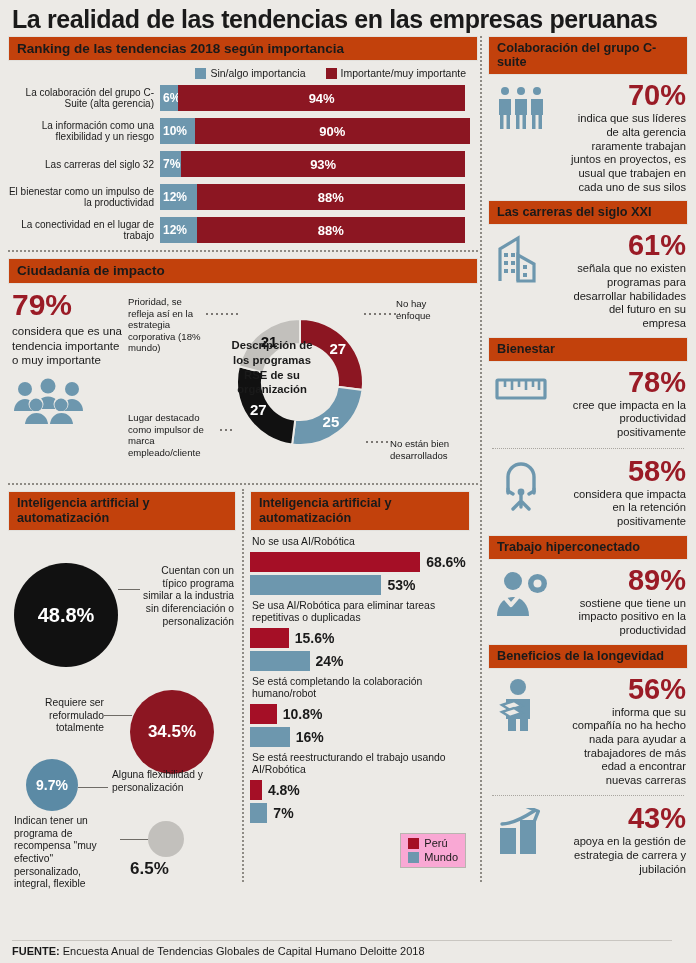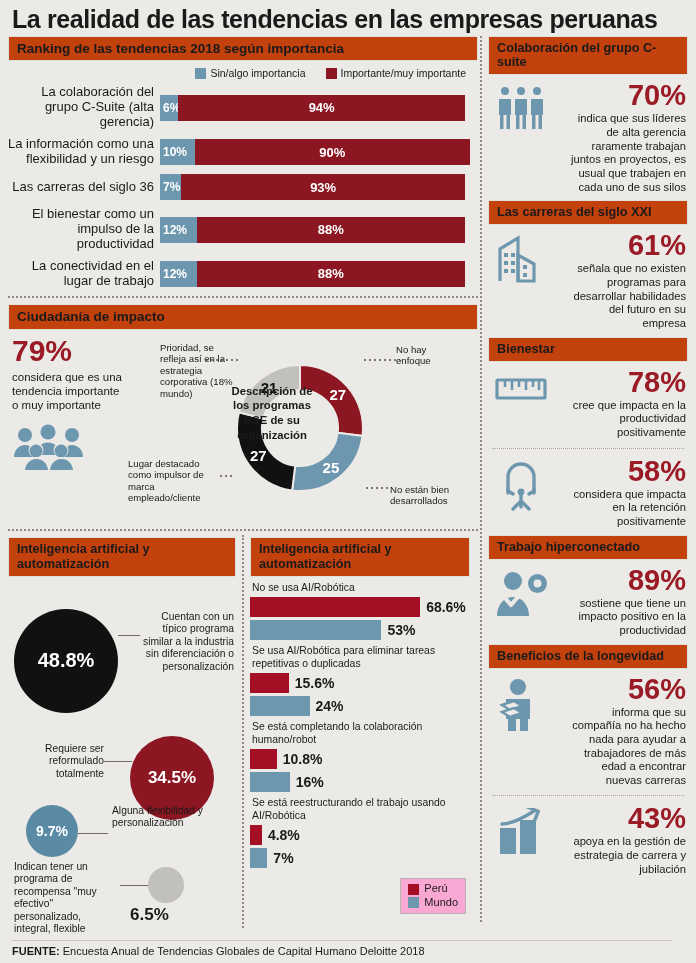--- a/index.html
+++ b/index.html
@@ -41,21 +41,21 @@
 
   
   .legend-row {
     display: flex; justify-content: flex-end; align-items: center;
     gap: 6px; font-size: 10.5px; padding: 6px 12px 6px 0;
   }
   .legend-row .sw { width: 11px; height: 11px; display: inline-block; }
   .legend-row .lg { display: flex; align-items: center; gap: 4px; }
   .rank-row { display: flex; align-items: center; margin-bottom: 7px; }
   .rank-label {
-    width: 152px; text-align: right; font-size: 13px; line-height: 1.15;
+    width: 152px; text-align: right; font-size: 10px; line-height: 1.15;
     padding-right: 6px;
   }
   .rank-bars { flex: 1; display: flex; height: 26px; }
   .seg { display: flex; align-items: center; color: #fff; font-weight: bold; }
   .seg.blue { background: #6d97ae; justify-content: flex-start; padding-left: 3px; font-size: 12px; }
   .seg.red  { background: #8c1622; justify-content: center; font-size: 13px; }
 
   
   .ciud-body { display: flex; padding-top: 6px; }
   .ciud-left { width: 120px; padding-left: 4px; }
@@ -142,21 +142,21 @@
               </div>
             </div>
             <div class="rank-row">
               <div class="rank-label">La información como una flexibilidad y un riesgo</div>
               <div class="rank-bars">
                 <div class="seg blue" style="width:35px">10%</div>
                 <div class="seg red" style="width:274.5px">90%</div>
               </div>
             </div>
             <div class="rank-row">
-              <div class="rank-label">Las carreras del siglo 36</div>
+              <div class="rank-label">Las carreras del siglo 32</div>
               <div class="rank-bars">
                 <div class="seg blue" style="width:21.349999999999998px">7%</div>
                 <div class="seg red" style="width:283.65px">93%</div>
               </div>
             </div>
             <div class="rank-row">
               <div class="rank-label">El bienestar como un impulso de la productividad</div>
               <div class="rank-bars">
                 <div class="seg blue" style="width:36.599999999999994px">12%</div>
                 <div class="seg red" style="width:268.4px">88%</div>
@@ -211,21 +211,21 @@
                 <text x="130.23243099913464" y="125.38521058153259" text-anchor="middle" font-size="15" font-weight="bold" font-family="&quot;Liberation Sans&quot;, sans-serif" fill="#fff">27</text>
                 <path d="M110.97926084889625,76.33253710861413 A63,63 0 0 1 172,29 L172,54 A38,38 0 0 0 135.19383987711203,82.5497842877355 Z" fill="#c2c0bc" stroke="#eceae6" stroke-width="2"></path>
                 <text x="141.0481937905247" y="57.097171875027634" text-anchor="middle" font-size="15" font-weight="bold" font-family="&quot;Liberation Sans&quot;, sans-serif" fill="#111">21</text>
                 <line x1="236" y1="24" x2="272" y2="24" stroke="#55524e" stroke-width="1.3" stroke-dasharray="2,3"></line>
                 <line x1="110" y1="24" x2="76" y2="24" stroke="#55524e" stroke-width="1.3" stroke-dasharray="2,3"></line>
                 <line x1="238" y1="152" x2="262" y2="152" stroke="#55524e" stroke-width="1.3" stroke-dasharray="2,3"></line>
                 <line x1="104" y1="140" x2="92" y2="140" stroke="#55524e" stroke-width="1.3" stroke-dasharray="2,3"></line>
               </svg>
             <div class="donut-center">Descripción de los programas RSE de su organización</div>
 
-            <div class="cal" style="left:0px; top:6px; width:78px;margin-left:32px;">Prioridad, se refleja así en la estrategia corporativa (18% mundo)</div>
+            <div class="cal" style="left:0px; top:6px; width:78px;">Prioridad, se refleja así en la estrategia corporativa (18% mundo)</div>
             <div class="cal" style="left:268px; top:8px; width:64px;">No hay enfoque</div>
             <div class="cal" style="left:262px; top:148px; width:76px;">No están bien desarrollados</div>
             <div class="cal" style="left:0px; top:122px; width:92px; text-align:left;">Lugar destacado como impulsor de marca empleado/cliente</div>
           </div>
         </div>
       </div>
 
       <div class="dotted-h" style="margin-top:8px"></div>
 
       <div style="display:flex; margin-top:6px">
@@ -243,21 +243,21 @@
             <div class="bub" style="left:122px; top:159px; width:84px; height:84px; background:#8c1622;">
               <span style="color:#fff; font-size:17px;">34.5%</span>
             </div>
             <div class="leader" style="left:96px; top:184px; width:28px;"></div>
             <div class="bub-txt" style="left:18px; top:166px; width:78px; text-align:right;">Requiere ser reformulado totalmente</div>
 
             <div class="bub" style="left:18px; top:228px; width:52px; height:52px; background:#5b8aa5;">
               <span style="color:#fff; font-size:14px;">9.7%</span>
             </div>
             <div class="leader" style="left:70px; top:256px; width:30px;"></div>
-            <div class="bub-txt" style="left:104px; top:228px; width:100px; text-align:left;">Alguna flexibilidad y personalización</div>
+            <div class="bub-txt" style="left:104px; top:238px; width:100px; text-align:left;">Alguna flexibilidad y personalización</div>
 
             <div class="bub" style="left:140px; top:290px; width:36px; height:36px; background:#c2c0bc;"></div>
             <div class="leader" style="left:112px; top:308px; width:28px;"></div>
             <div class="bub-txt" style="left:6px; top:284px; width:106px; text-align:left;">Indican tener un programa de recompensa "muy efectivo" personalizado, integral, flexible</div>
             <div style="position:absolute; left:122px; top:328px; font-weight:bold; font-size:17px;">6.5%</div>
           </div>
         </div>
 
         <div class="ai-panel">
           <div class="panel-head sm">Inteligencia artificial y automatización</div>

